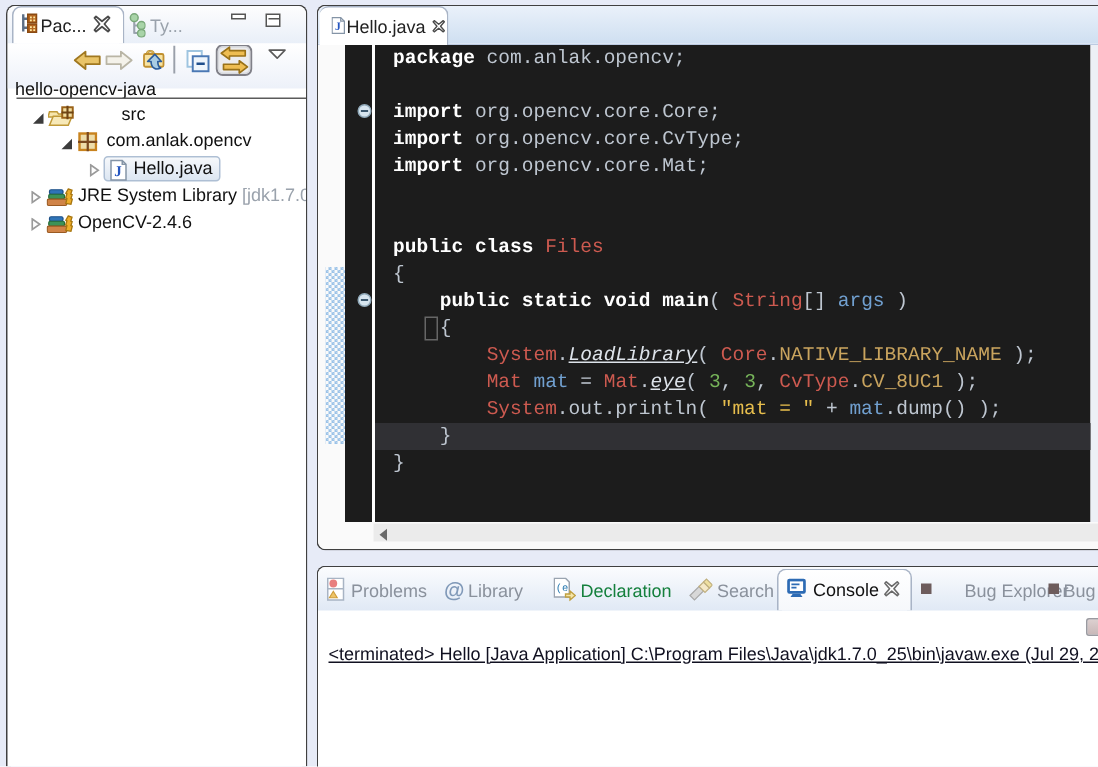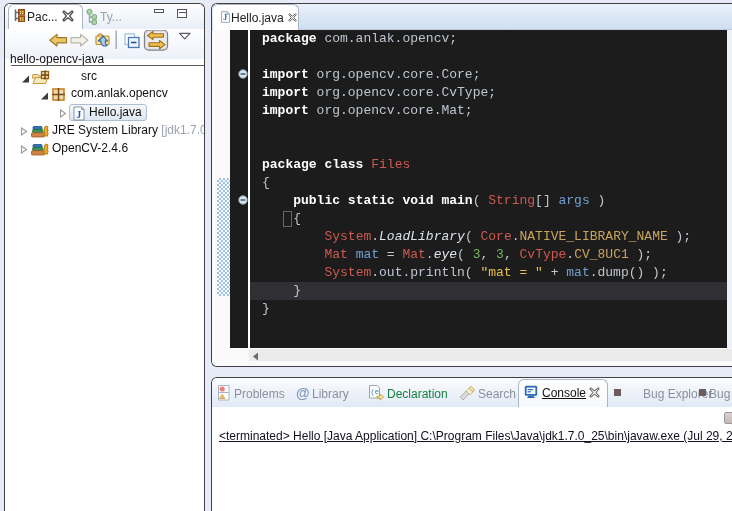--- a/index.html
+++ b/index.html
@@ -194,21 +194,21 @@
       <line x1="2.6" y1="5" x2="7.4" y2="5" stroke="#3c586e" stroke-width="1.3"></line>
     </svg>
 
     <pre id="code" style="position:absolute; left:50px; top:0px; font-family:'Liberation Mono',monospace; font-size:13px; line-height:18px; color:#bec6d0;"><span class="k">package</span> com.anlak.opencv;
 
 <span class="k">import</span> org.opencv.core.Core;
 <span class="k">import</span> org.opencv.core.CvType;
 <span class="k">import</span> org.opencv.core.Mat;
 
 
-<span class="k">package class</span> <span class="t">Files</span>
+<span class="k">public class</span> <span class="t">Files</span>
 {
     <span class="k">public static void main</span>( <span class="t">String</span>[] <span class="v">args</span> )
     {
         <span class="t">System</span>.<span class="m">LoadLibrary</span>( <span class="t">Core</span>.<span class="c">NATIVE_LIBRARY_NAME</span> );
         <span class="t">Mat</span> <span class="v">mat</span> = <span class="t">Mat</span>.<span class="m">eye</span>( <span class="n">3</span>, <span class="n">3</span>, <span class="t">CvType</span>.<span class="c">CV_8UC1</span> );
         <span class="t">System</span>.out.println( <span class="s">"mat = "</span> + <span class="v">mat</span>.dump() );
     }
 }</pre>
   </div>
 
@@ -257,21 +257,21 @@
   <div class="tab-sel" style="left:306px; top:1px; width:90px; height:28px; background:linear-gradient(#ffffff,#f6f8fb);"></div>
   <div style="position:absolute; left:312px; top:7px;">
     <svg width="14" height="14" viewBox="0 0 14 14">
       <rect x="0.8" y="0.8" width="12.4" height="10" rx="1.5" fill="#2d6bb4"></rect>
       <rect x="2.6" y="2.6" width="8.8" height="6.4" fill="#fff"></rect>
       <line x1="3.6" y1="4.6" x2="9" y2="4.6" stroke="#2d6bb4" stroke-width="1.2"></line>
       <line x1="3.6" y1="6.8" x2="7" y2="6.8" stroke="#2d6bb4" stroke-width="1.2"></line>
       <path d="M4.5 10.8 h5 l1.5 2.2 h-8 z" fill="#2d6bb4"></path>
     </svg>
   </div>
-  <div style="position:absolute; left:330px; top:8px; font-size:12px; color:#111;text-decoration:underline;">Console</div>
+  <div style="position:absolute; left:330px; top:8px; font-size:12px; color:#111;">Console</div>
   <div style="position:absolute; left:377px; top:9px;">
     <svg width="11" height="11" viewBox="0 0 12 12">
       <path d="M2 1 L6 4.2 L10 1 L11 2 L7.6 6 L11 10 L10 11 L6 7.8 L2 11 L1 10 L4.4 6 L1 2 Z" fill="#fff" stroke="#6a6a6a" stroke-width="1.2" stroke-linejoin="round"></path>
     </svg>
   </div>
 
   <div style="position:absolute; left:402px; top:11px; width:7px; height:7px; background:#6d5c5c;"></div>
   <div style="position:absolute; left:431px; top:9px; font-size:12px; color:#8a919c;">Bug Explorer</div>
   <div style="position:absolute; left:487px; top:11px; width:7px; height:7px; background:#6d5c5c;"></div>
   <div style="position:absolute; left:497px; top:9px; font-size:12px; color:#8a919c;">Bug</div>
@@ -281,14 +281,14 @@
   <div style="position:absolute; left:7px; top:51px; font-size:12px; color:#101020; white-space:nowrap; text-decoration:underline;">&lt;terminated&gt; Hello [Java Application] C:\Program Files\Java\jdk1.7.0_25\bin\javaw.exe (Jul 29, 2013 10:12:31 PM)</div>
 </div>
 
 <style>
   #code .k { color:#ffffff; font-weight:bold; }
   #code .t { color:#cd5a50; }
   #code .v { color:#71a0d0; }
   #code .n { color:#77b55a; }
   #code .s { color:#e7be4d; }
   #code .c { color:#c9a45e; }
-  #code .m { color:#dde3ea; font-style:italic; }
+  #code .m { color:#dde3ea; font-style:italic;text-decoration:underline; }
 </style>
 
 </body></html>

